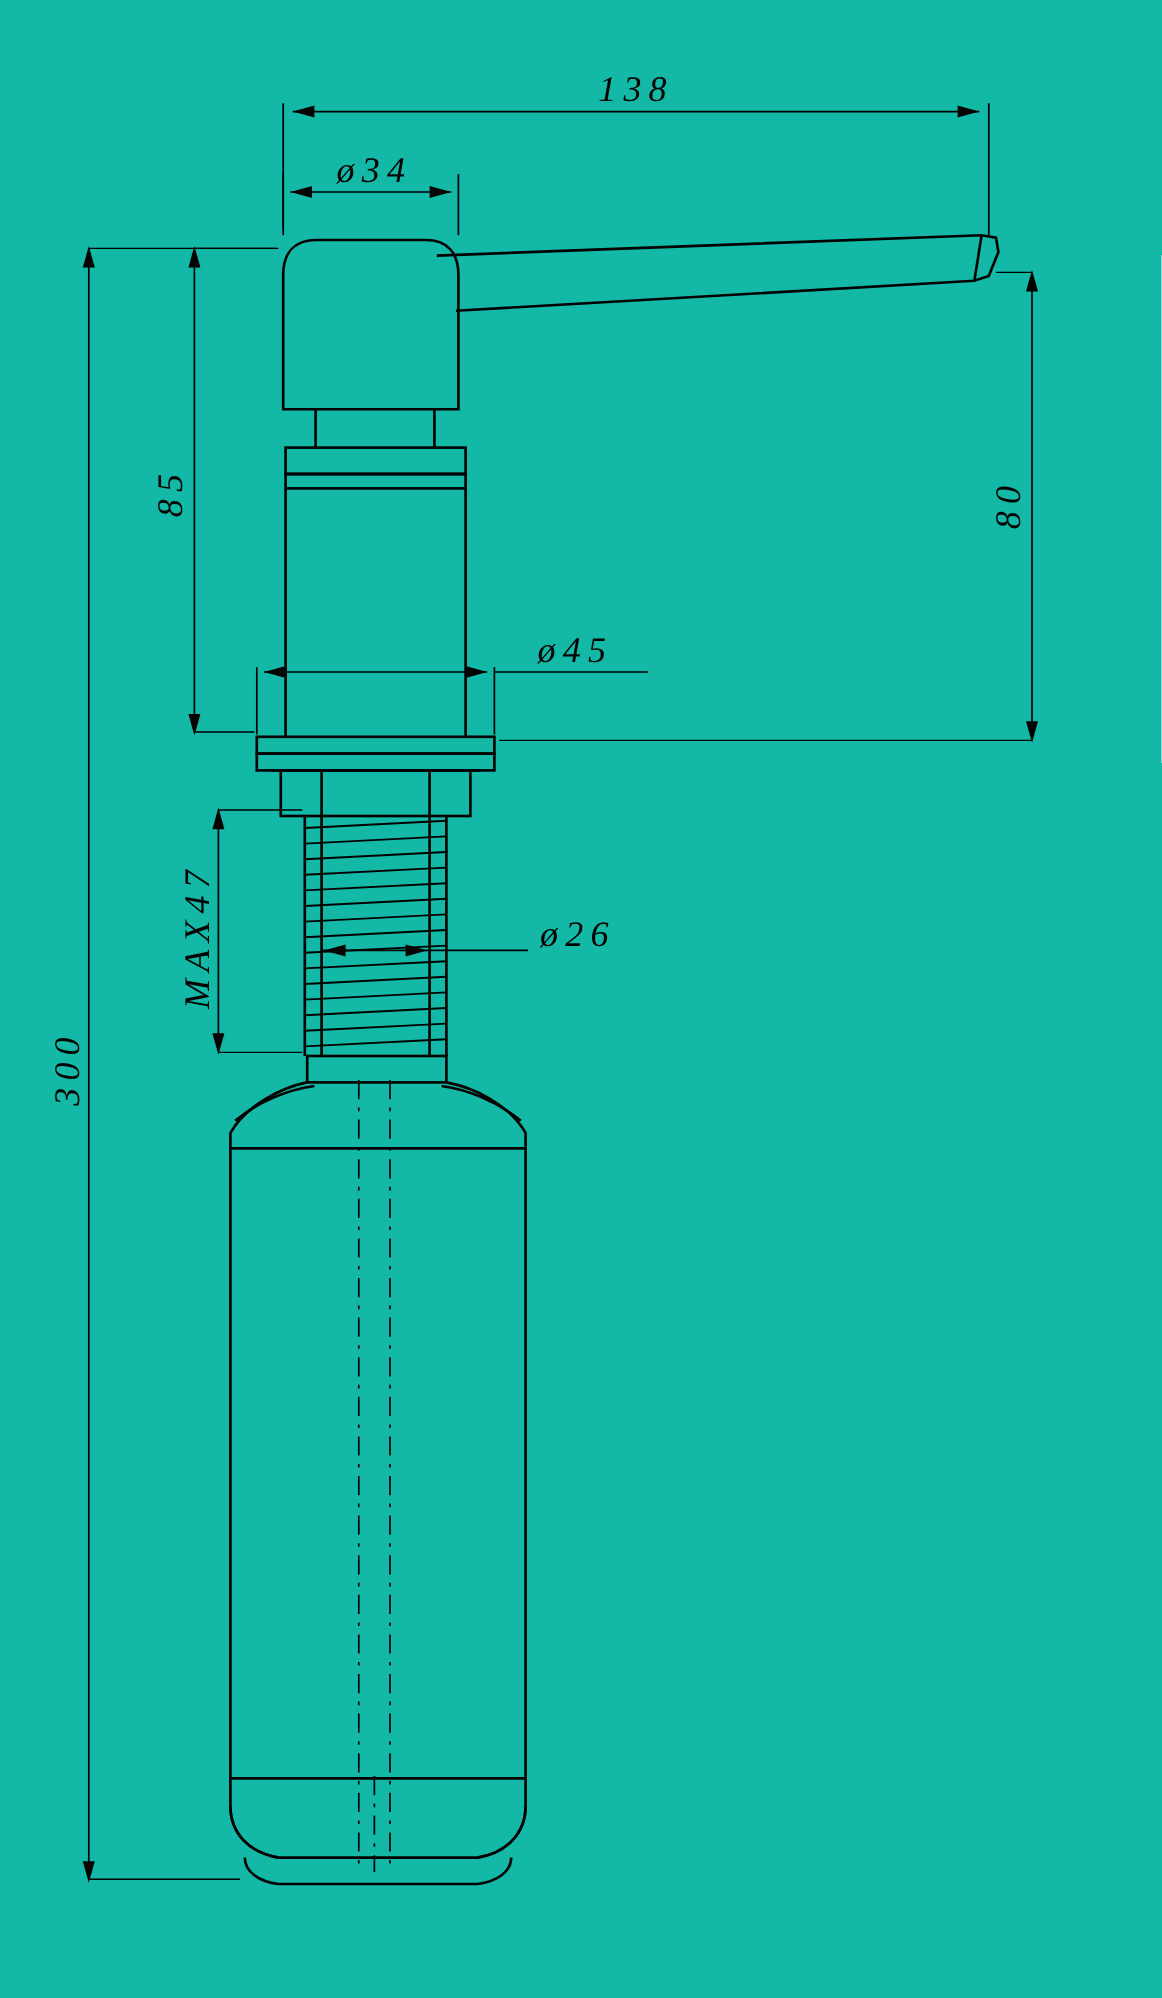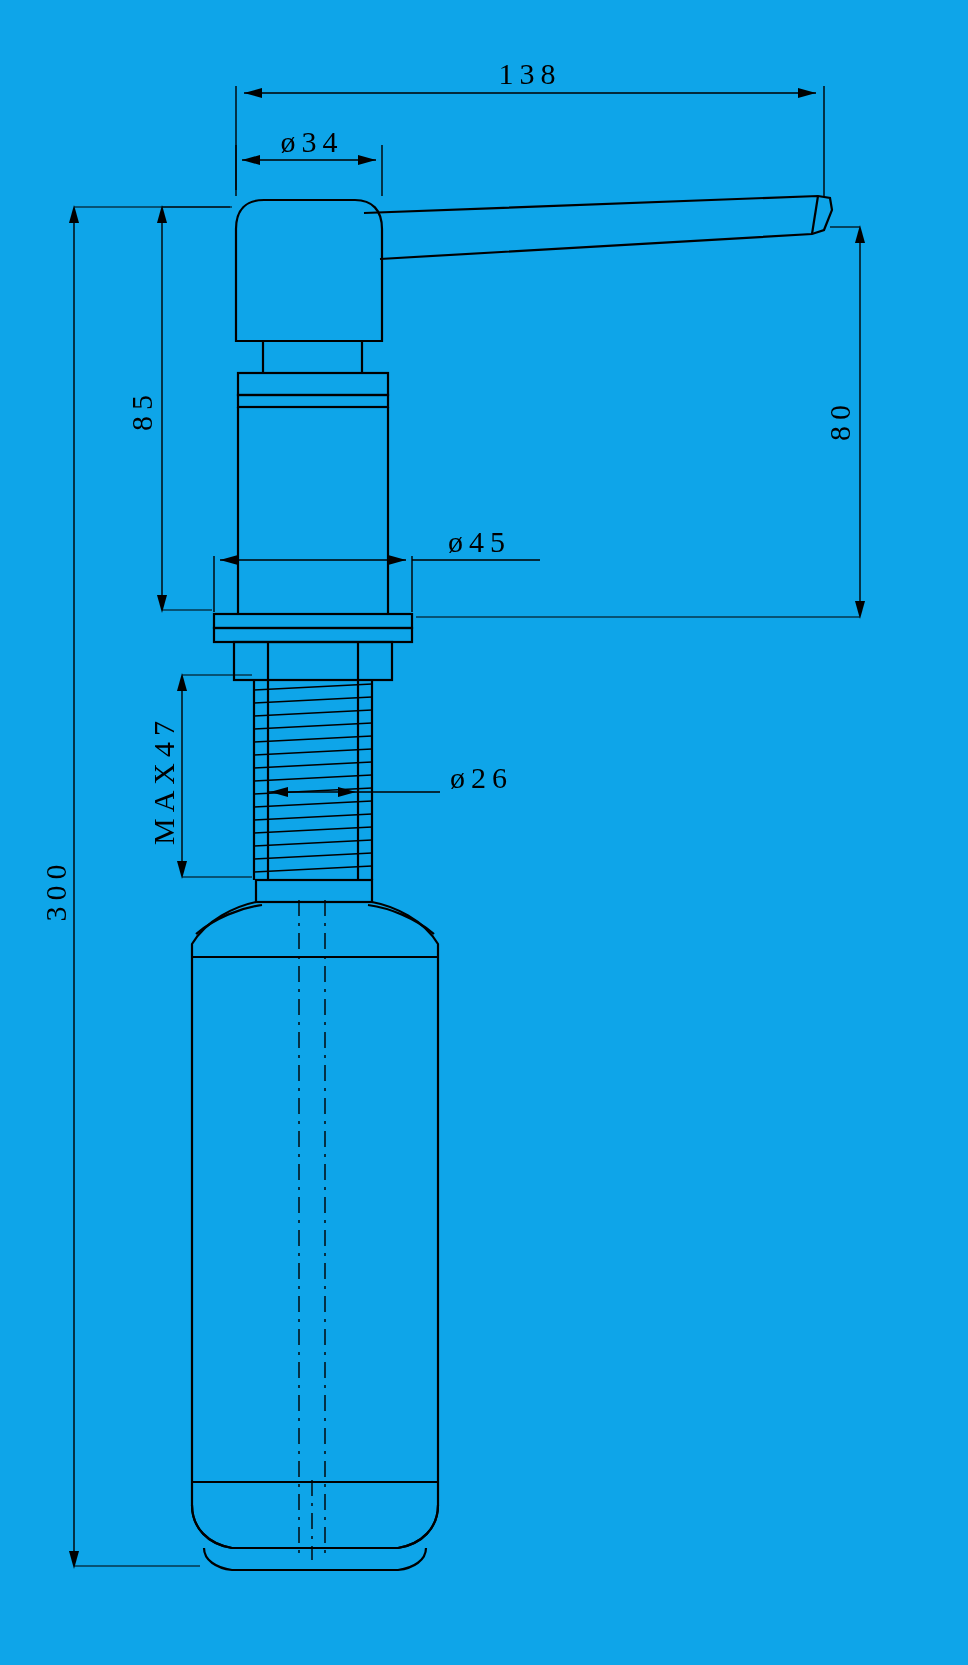--- a/index.html
+++ b/index.html
@@ -8,22 +8,23 @@
     background: #ffffff;
   }
   body {
     font-family: "Liberation Serif", serif;
     color: #000000;
   }
   #drawing-root {
     position: relative;
     width: 968px;
     height: 1665px;
-    background: #0ea5e9;
+    background: #14b8a6;
     overflow: hidden;
+    font-style: italic;
   }
   svg.tech-drawing {
     display: block;
     width: 968px;
     height: 1665px;
   }
   .dim-text {
     font-family: "Liberation Serif", serif;
     font-size: 30px;
     letter-spacing: 6px;

